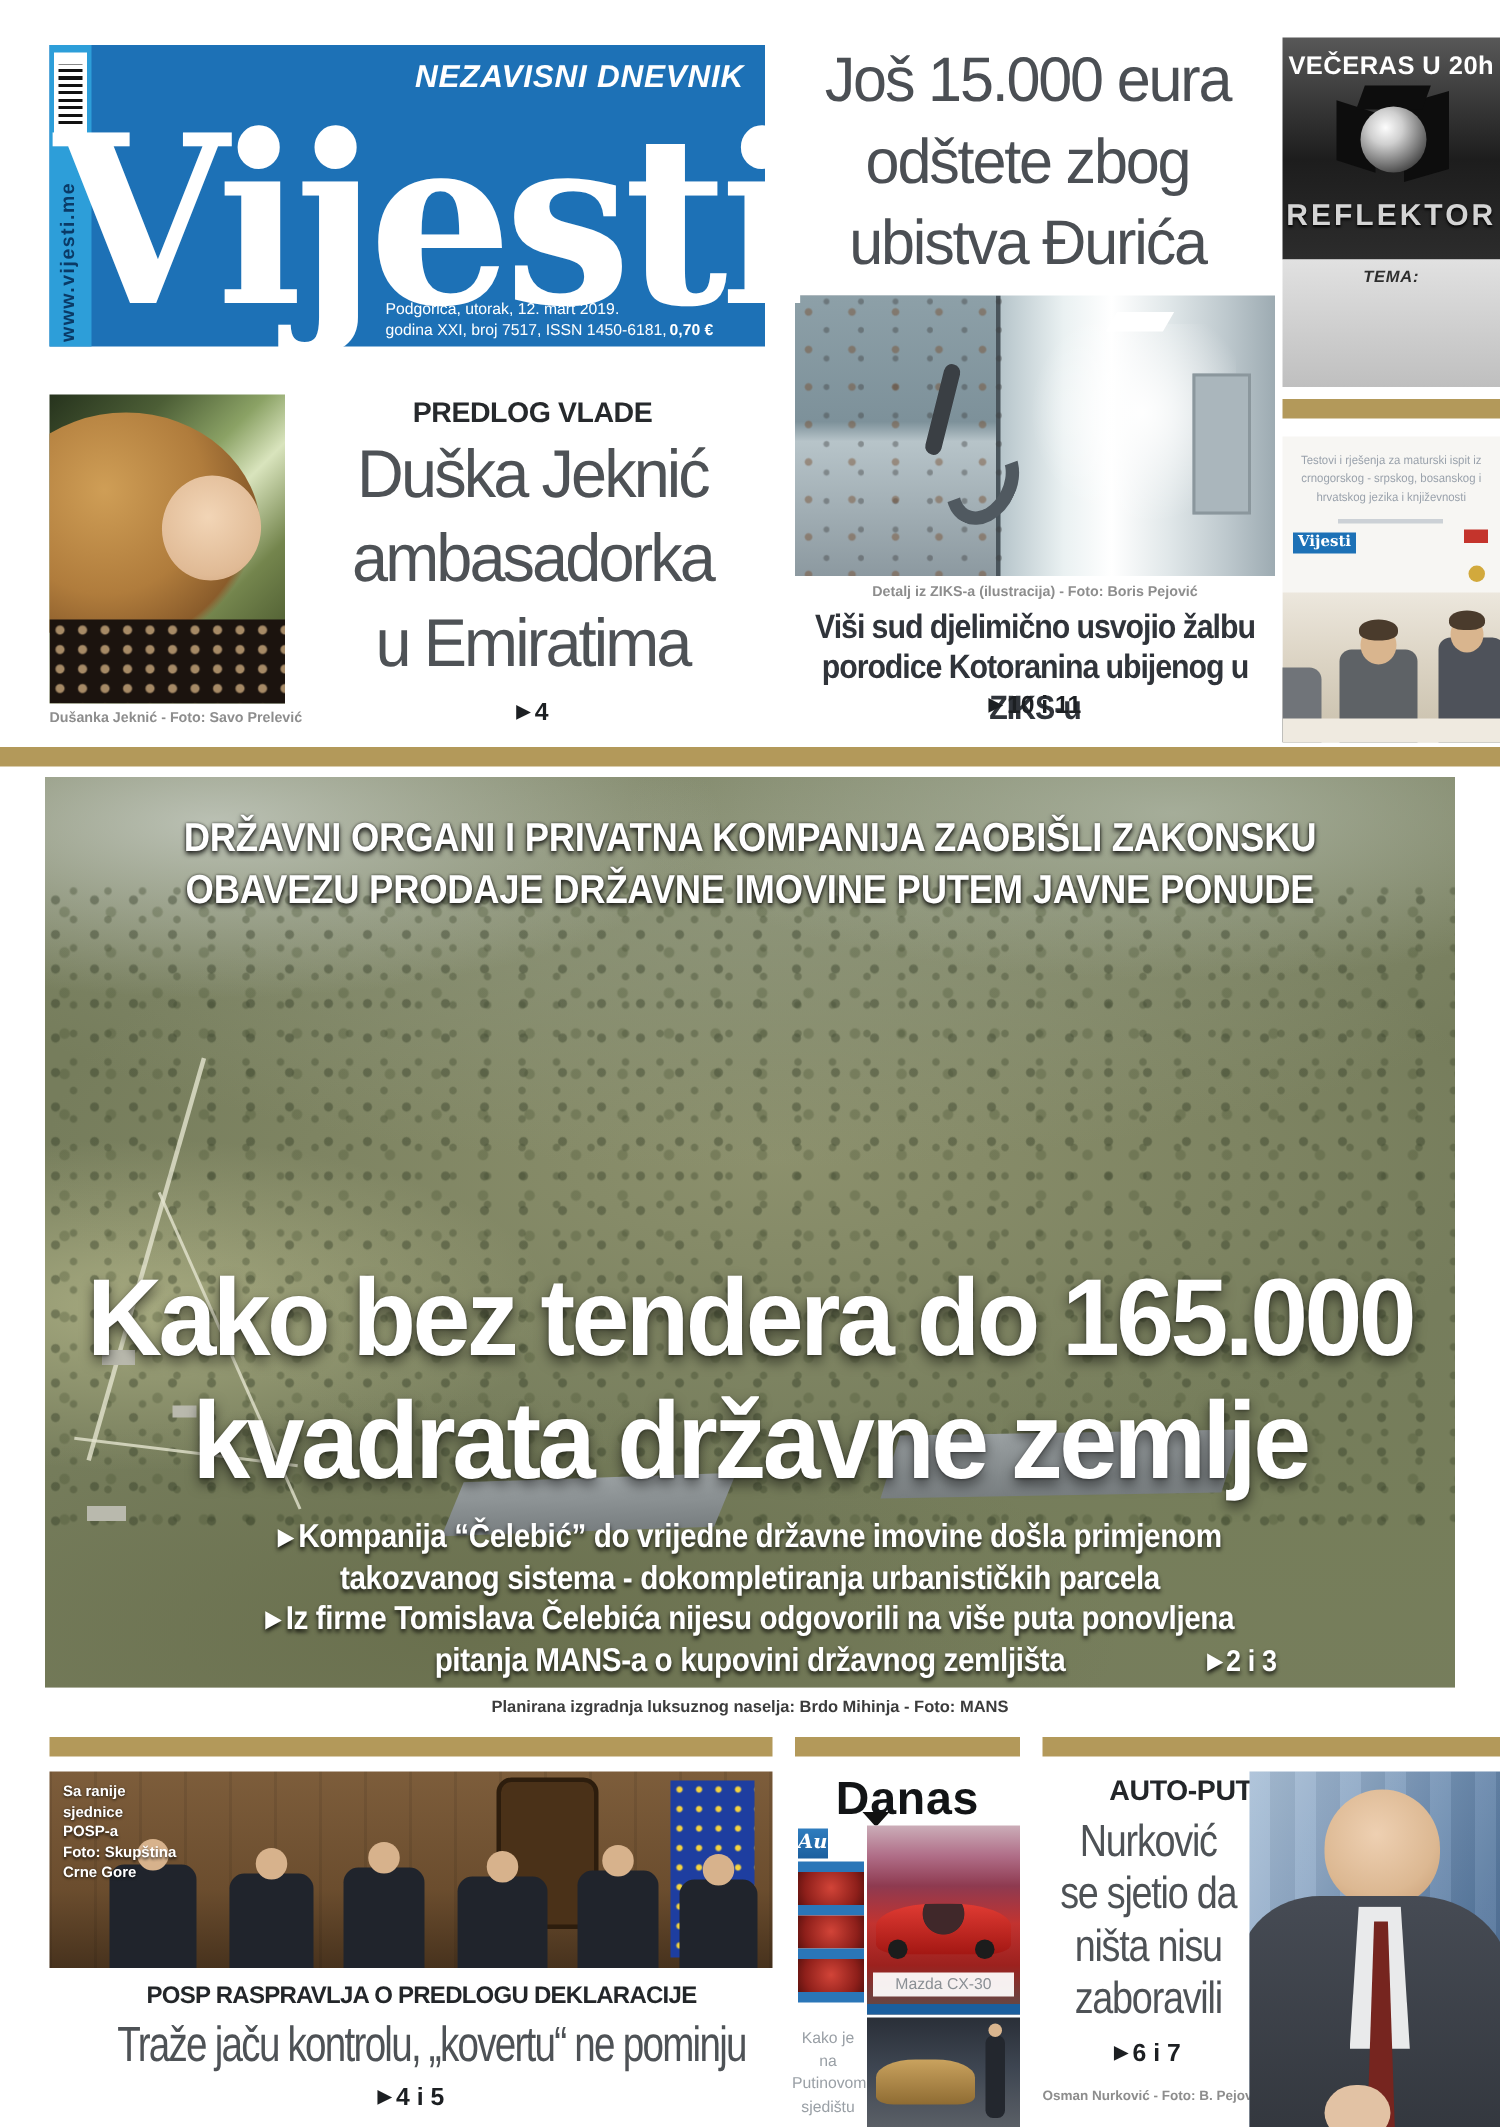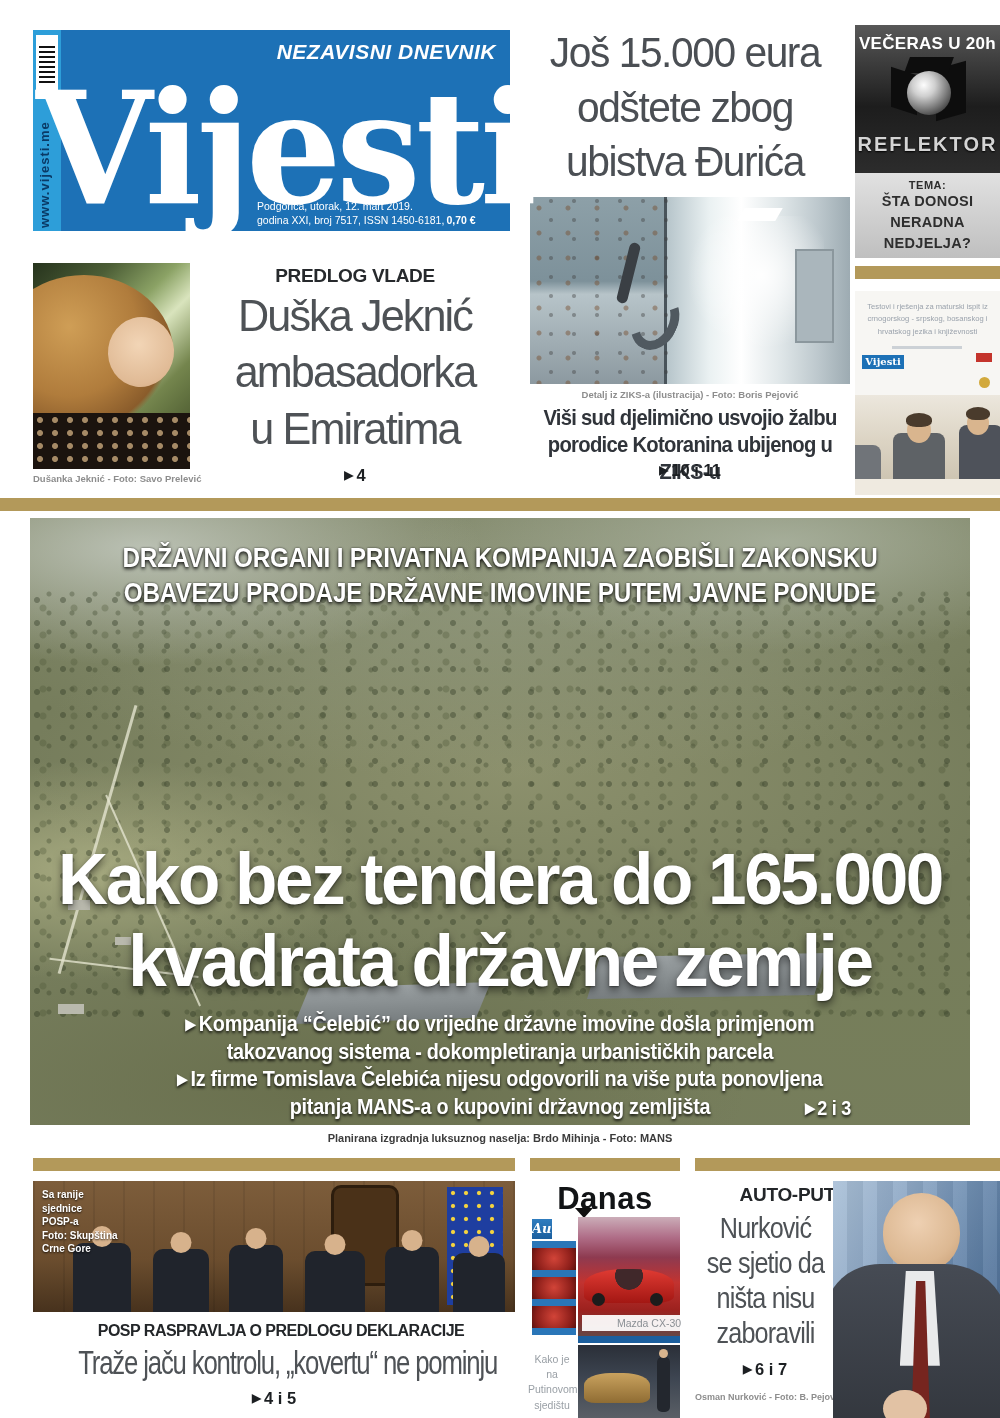--- a/index.html
+++ b/index.html
@@ -40,21 +40,21 @@
   .spot .flap{position:absolute;background:#0d0d0d;}
   .spot .f1{left:-4px;top:10px;width:26px;height:40px;transform:skewY(18deg);}
   .spot .f2{right:-6px;top:4px;width:30px;height:52px;transform:skewY(-16deg);}
   .spot .f3{left:12px;top:-4px;width:44px;height:16px;transform:skewX(-20deg);}
   .spot .sphere{position:absolute;left:12px;top:10px;width:44px;height:44px;border-radius:50%;
      background:radial-gradient(circle at 38% 32%,#fdfdfd 0%,#cfcfcf 28%,#7e7e7e 58%,#242424 90%);}
   .refl-name{position:absolute;left:0;top:108px;width:145px;text-align:center;color:#d4d4d4;
      font-weight:bold;font-size:20px;letter-spacing:2px;text-shadow:0 1px 2px #000;}
   .refl-bottom{position:absolute;left:0;top:148px;width:145px;height:85px;
      background:linear-gradient(180deg,#e1e1e1,#bfbfbf);text-align:center;color:#2e2e2e;}
-  .refl-tema-label{padding-top:6px;font-size:11px;font-weight:bold;letter-spacing:0.5px;}
+  .refl-tema-label{padding-top:6px;font-size:11px;font-weight:bold;letter-spacing:0.5px;font-style:italic;}
   .refl-tema{font-size:14.5px;font-weight:bold;line-height:1.45;letter-spacing:0.3px;
      white-space:pre-line;}
 
   
   .photo-jeknic{left:33px;top:263px;width:157px;height:206px;overflow:hidden;
      background:linear-gradient(135deg,#26331d 0%,#4c5e36 22%,#8ba265 40%,#d9e4bd 52%,#74854d 70%,#35421f 100%);}
   .pj-hair{position:absolute;left:-25%;top:6%;width:115%;height:78%;border-radius:50%;
      background:radial-gradient(ellipse at 42% 32%,#cf9e56 0%,#b07c3c 45%,#8a5c2b 68%,rgba(138,92,43,0) 72%);}
   .pj-face{position:absolute;left:48%;top:26%;width:42%;height:34%;border-radius:50%;
      background:radial-gradient(circle at 45% 40%,#f2d5b6,#e0ba95 70%,#cda077);transform:rotate(8deg);}
@@ -202,21 +202,21 @@
   .auto-rail{position:absolute;left:2px;top:24px;width:44px;height:102px;}
   .auto-bar{height:7px;background:#2a76b8;}
   .auto-thumb{height:22px;background:radial-gradient(circle at 50% 48%,#d24438 0%,#8e1f1a 70%,#5c120f 100%);}
   .auto-main{position:absolute;left:48px;top:0;width:102px;height:126px;
      background:linear-gradient(180deg,#cbadb8 0%,#b06e88 16%,#8e3a50 32%,#c23330 52%,#9c211e 74%,#58504e 100%);}
   .auto-car{position:absolute;left:6px;top:52px;width:90px;height:34px;border-radius:45% 45% 20% 20%;
      background:radial-gradient(circle at 50% 20%,#40282a 0 26%,rgba(0,0,0,0) 27%),
                 linear-gradient(180deg,#e03b33,#a31713);}
   .auto-wheel{position:absolute;width:13px;height:13px;border-radius:50%;background:#1c1c1c;}
   .mazda-label{position:absolute;left:4px;top:98px;width:94px;height:16px;background:rgba(255,255,255,.93);
-     color:#8a8f94;font-size:10.5px;text-align:center;line-height:16px;padding-left:20px;}
+     color:#8a8f94;font-size:10.5px;text-align:center;line-height:16px;}
   .auto-foot{position:absolute;left:0;top:119px;width:102px;height:7px;background:#1b5f9e;}
   .danas-teaser{left:528px;top:1352px;width:48px;text-align:center;color:#9aa0a6;font-size:10.5px;
      line-height:1.45;}
   .danas-photo2{left:578px;top:1345px;width:102px;height:73px;overflow:hidden;
      background:linear-gradient(180deg,#2a2f38 0%,#3d4551 45%,#5a5f66 100%);}
   .dp-car{position:absolute;left:6px;top:28px;width:66px;height:30px;border-radius:40% 40% 18% 18%;
      background:linear-gradient(180deg,#c9a25e,#8f6c33);}
   .dp-person{position:absolute;right:10px;top:12px;width:13px;height:55px;border-radius:5px;
      background:#23272e;}
   .dp-head{position:absolute;right:12px;top:4px;width:9px;height:9px;border-radius:50%;background:#d9b58e;}
@@ -271,23 +271,20 @@
       <div class="spot">
         <div class="flap f1"></div>
           <div class="flap f2"></div>
           <div class="flap f3"></div>
         <div class="sphere"></div>
       </div>
       <div class="refl-name">REFLEKTOR</div>
     </div>
     <div class="refl-bottom">
       <div class="refl-tema-label">TEMA:</div>
-      <div class="refl-tema">ŠTA DONOSI
-NERADNA
-NEDJELJA?</div>
     </div>
   </div>
 
   <div class="abs photo-jeknic">
     <div class="pj-hair"></div>
     <div class="pj-face"></div>
     <div class="pj-dress"></div>
     <div class="pj-dots"></div>
   </div>
   <div class="abs caption cap-jeknic">Dušanka Jeknić - Foto: Savo Prelević</div>

